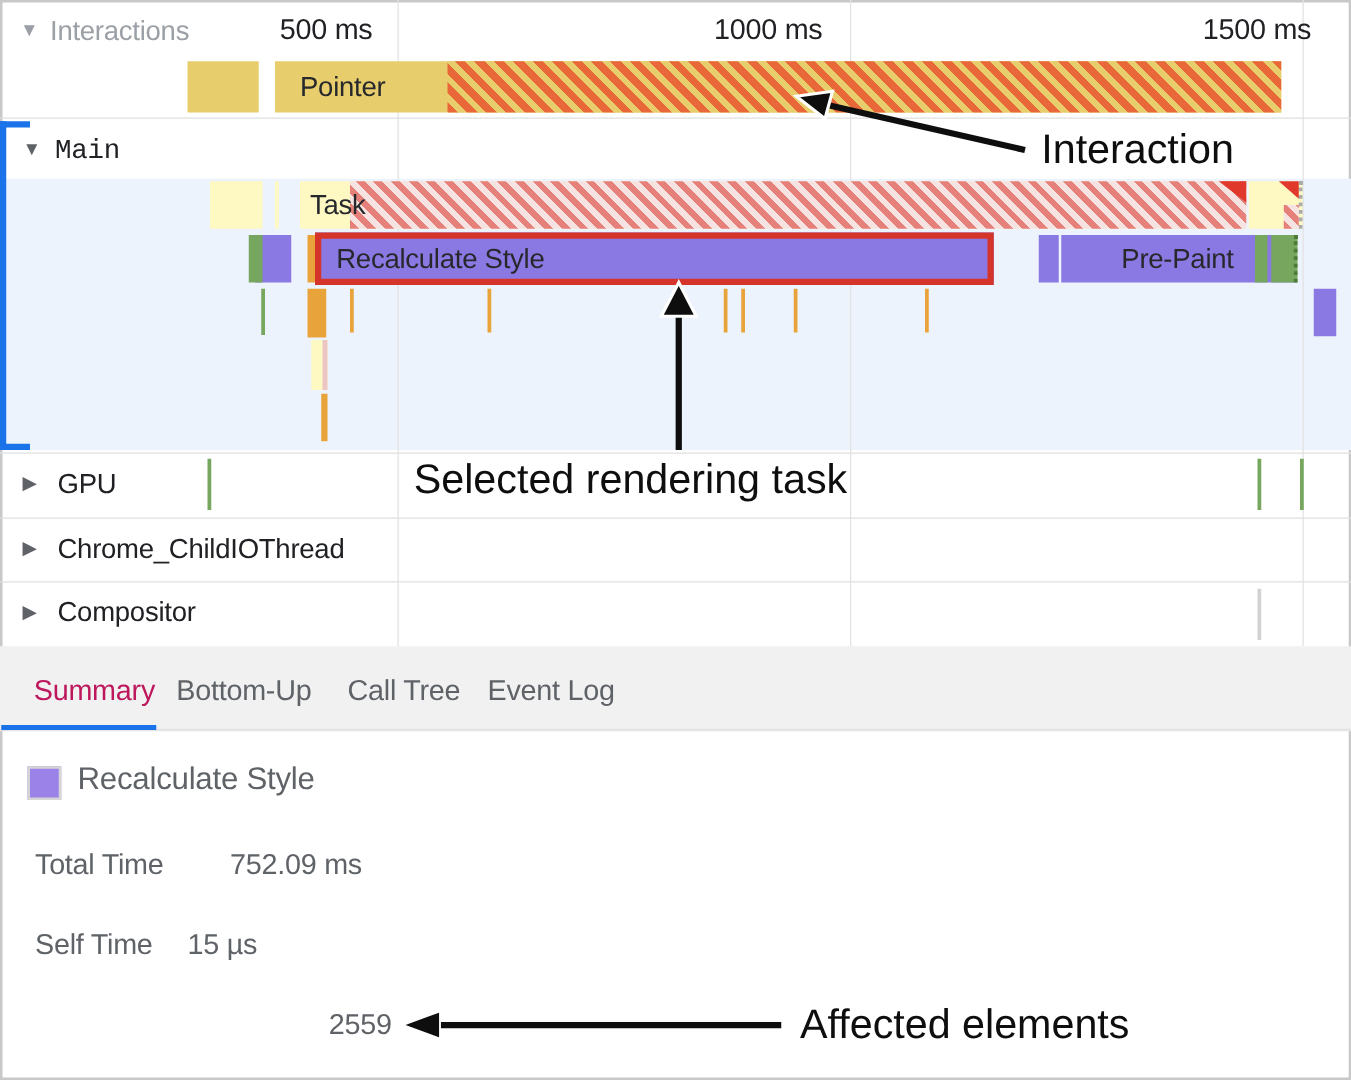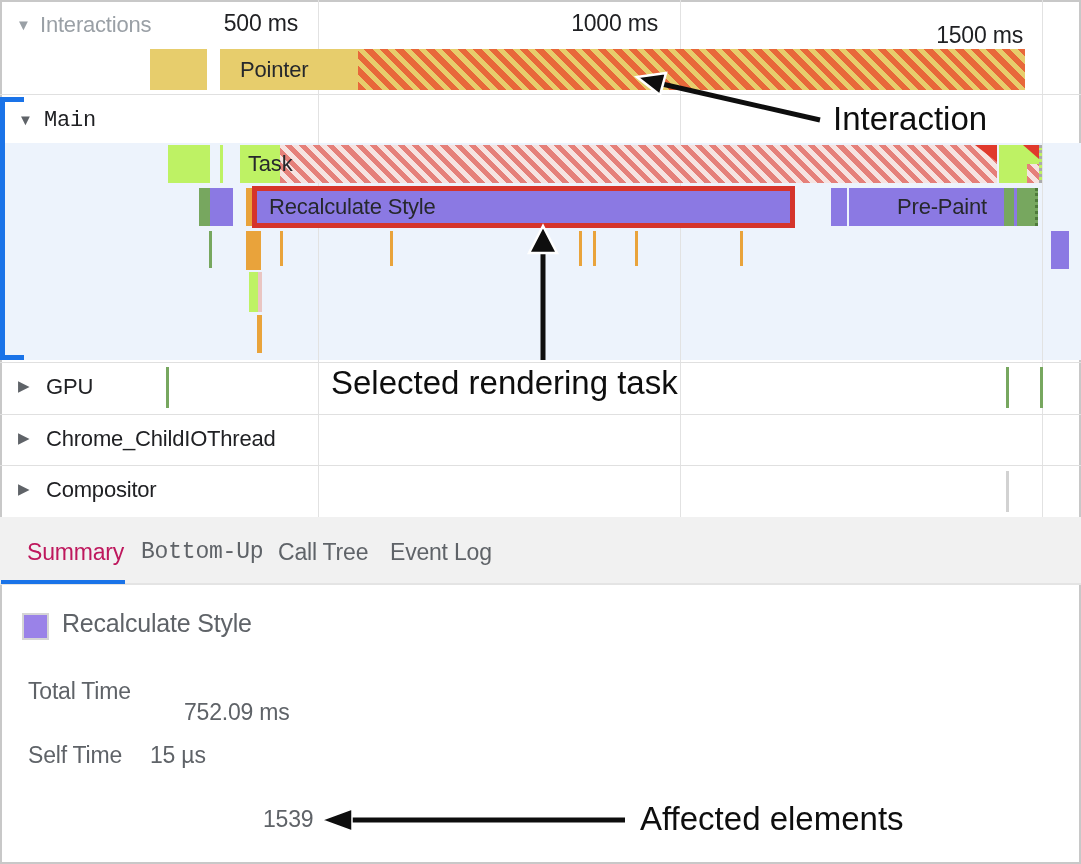--- a/index.html
+++ b/index.html
@@ -18,21 +18,21 @@
   .tri.dim{color:#9aa0a6;}
   .track-label{position:absolute;font-size:22px;color:#202124;z-index:4;white-space:nowrap;}
   .track-label.dim{color:#9aa0a6;}
   .divider{position:absolute;left:0;width:1081px;height:1px;background:#e0e0e0;z-index:2;}
   
   .bar{position:absolute;z-index:3;box-sizing:border-box;}
   .yellow{background:#e7cd6c;}
   .purple{background:#8b79e3;margin-left:34px;}
   .green{background:#77a75f;}
   .amber{background:#e9a33b;}
-  .grayb{background:#bef264;}
+  .grayb{background:#fef9c3;}
   .stripe-orange{background:repeating-linear-gradient(45deg,#e8683a 0 6px,#e7cd6c 6px 11px);}
   .stripe-red{background:repeating-linear-gradient(45deg,#e5807a 0 5px,#f6e3e1 5px 10px);}
   .bar-label{position:absolute;top:50%;transform:translateY(-50%);font-size:22px;color:#26282c;white-space:nowrap;z-index:5;}
   .red-tri{position:absolute;width:0;height:0;border-style:solid;z-index:6;
     border-width:0 22px 17px 0;border-color:transparent #e0392c transparent transparent;}
   .selected-event{border:5px solid #d5342b;background:#8b79e3;z-index:5;}
   
   .bracket{position:absolute;background:#1a73e8;z-index:7;}
   .main-bg{position:absolute;left:0;top:143px;width:1081px;height:217px;background:#edf3fc;z-index:0;}
   
@@ -55,21 +55,21 @@
 <div id="canvas">
 
   <div class="main-bg"></div>
 
   <div class="gridline" style="left:318px;"></div>
   <div class="gridline" style="left:680px;"></div>
   <div class="gridline" style="left:1042px;"></div>
 
   <div class="tick-label" style="left:168px;">500 ms</div>
   <div class="tick-label" style="left:528px;">1000 ms</div>
-  <div class="tick-label" style="left:893px;margin-top:12px;">1500 ms</div>
+  <div class="tick-label" style="left:919px;">1500 ms</div>
 
   <span class="tri dim" style="left:16px;top:16px;">▼</span>
   <span class="track-label dim" style="left:40px;top:12px;">Interactions</span>
 
   <div class="bar yellow" style="left:150px;top:49px;width:57px;height:41px;"></div>
   <div class="bar yellow" style="left:220px;top:49px;width:805px;height:41px;">
     <div class="abs stripe-orange" style="left:138px;top:0;width:667px;height:41px;"></div>
     <span class="bar-label" style="left:20px;">Pointer</span>
   </div>
 
@@ -132,37 +132,37 @@
   <span class="tri" style="left:18px;top:429px;">▶</span>
   <span class="track-label" style="left:46px;top:426px;">Chrome_ChildIOThread</span>
 
   <div class="divider" style="top:465px;"></div>
   <span class="tri" style="left:18px;top:480px;">▶</span>
   <span class="track-label" style="left:46px;top:477px;">Compositor</span>
   <div class="bar" style="left:1006px;top:471px;width:3px;height:41px;background:#d2d2d2;"></div>
 
   <div id="tabbar">
     <span class="tab sel" style="left:27px;">Summary</span>
-    <span class="tab" style="left:141px;font-family:Liberation Mono, monospace;">Bottom-Up</span>
+    <span class="tab" style="left:141px;">Bottom-Up</span>
     <span class="tab" style="left:278px;">Call Tree</span>
     <span class="tab" style="left:390px;">Event Log</span>
   </div>
   <div id="tabbar-baseline"></div>
   <div id="tab-underline"></div>
 
   <div class="sum-swatch"></div>
   <div class="sum-title">Recalculate Style</div>
 
   <span class="sum-label" style="left:28px;top:678px;">Total Time</span>
-  <span class="sum-value" style="left:184px;top:699px;">752.09 ms</span>
+  <span class="sum-value" style="left:184px;top:678px;">752.09 ms</span>
 
   <span class="sum-label" style="left:28px;top:742px;">Self Time</span>
   <span class="sum-value" style="left:150px;top:742px;">15 µs</span>
 
-  <span class="sum-value" style="left:263px;top:806px;">1539</span>
+  <span class="sum-value" style="left:263px;top:806px;">2559</span>
 
   <span class="annot" style="left:833px;top:100px;">Interaction</span>
   <span class="annot" style="left:331px;top:364px;">Selected rendering task</span>
   <span class="annot" style="left:640px;top:800px;">Affected elements</span>
 
   <svg id="arrows" width="1081" height="864">
 
     <line x1="820" y1="120" x2="662" y2="84" stroke="#0e0e0e" stroke-width="5"></line>
     <polygon points="637,77 666,73 660,95" fill="#0e0e0e" stroke="#ffffff" stroke-width="2.5"></polygon>
 

